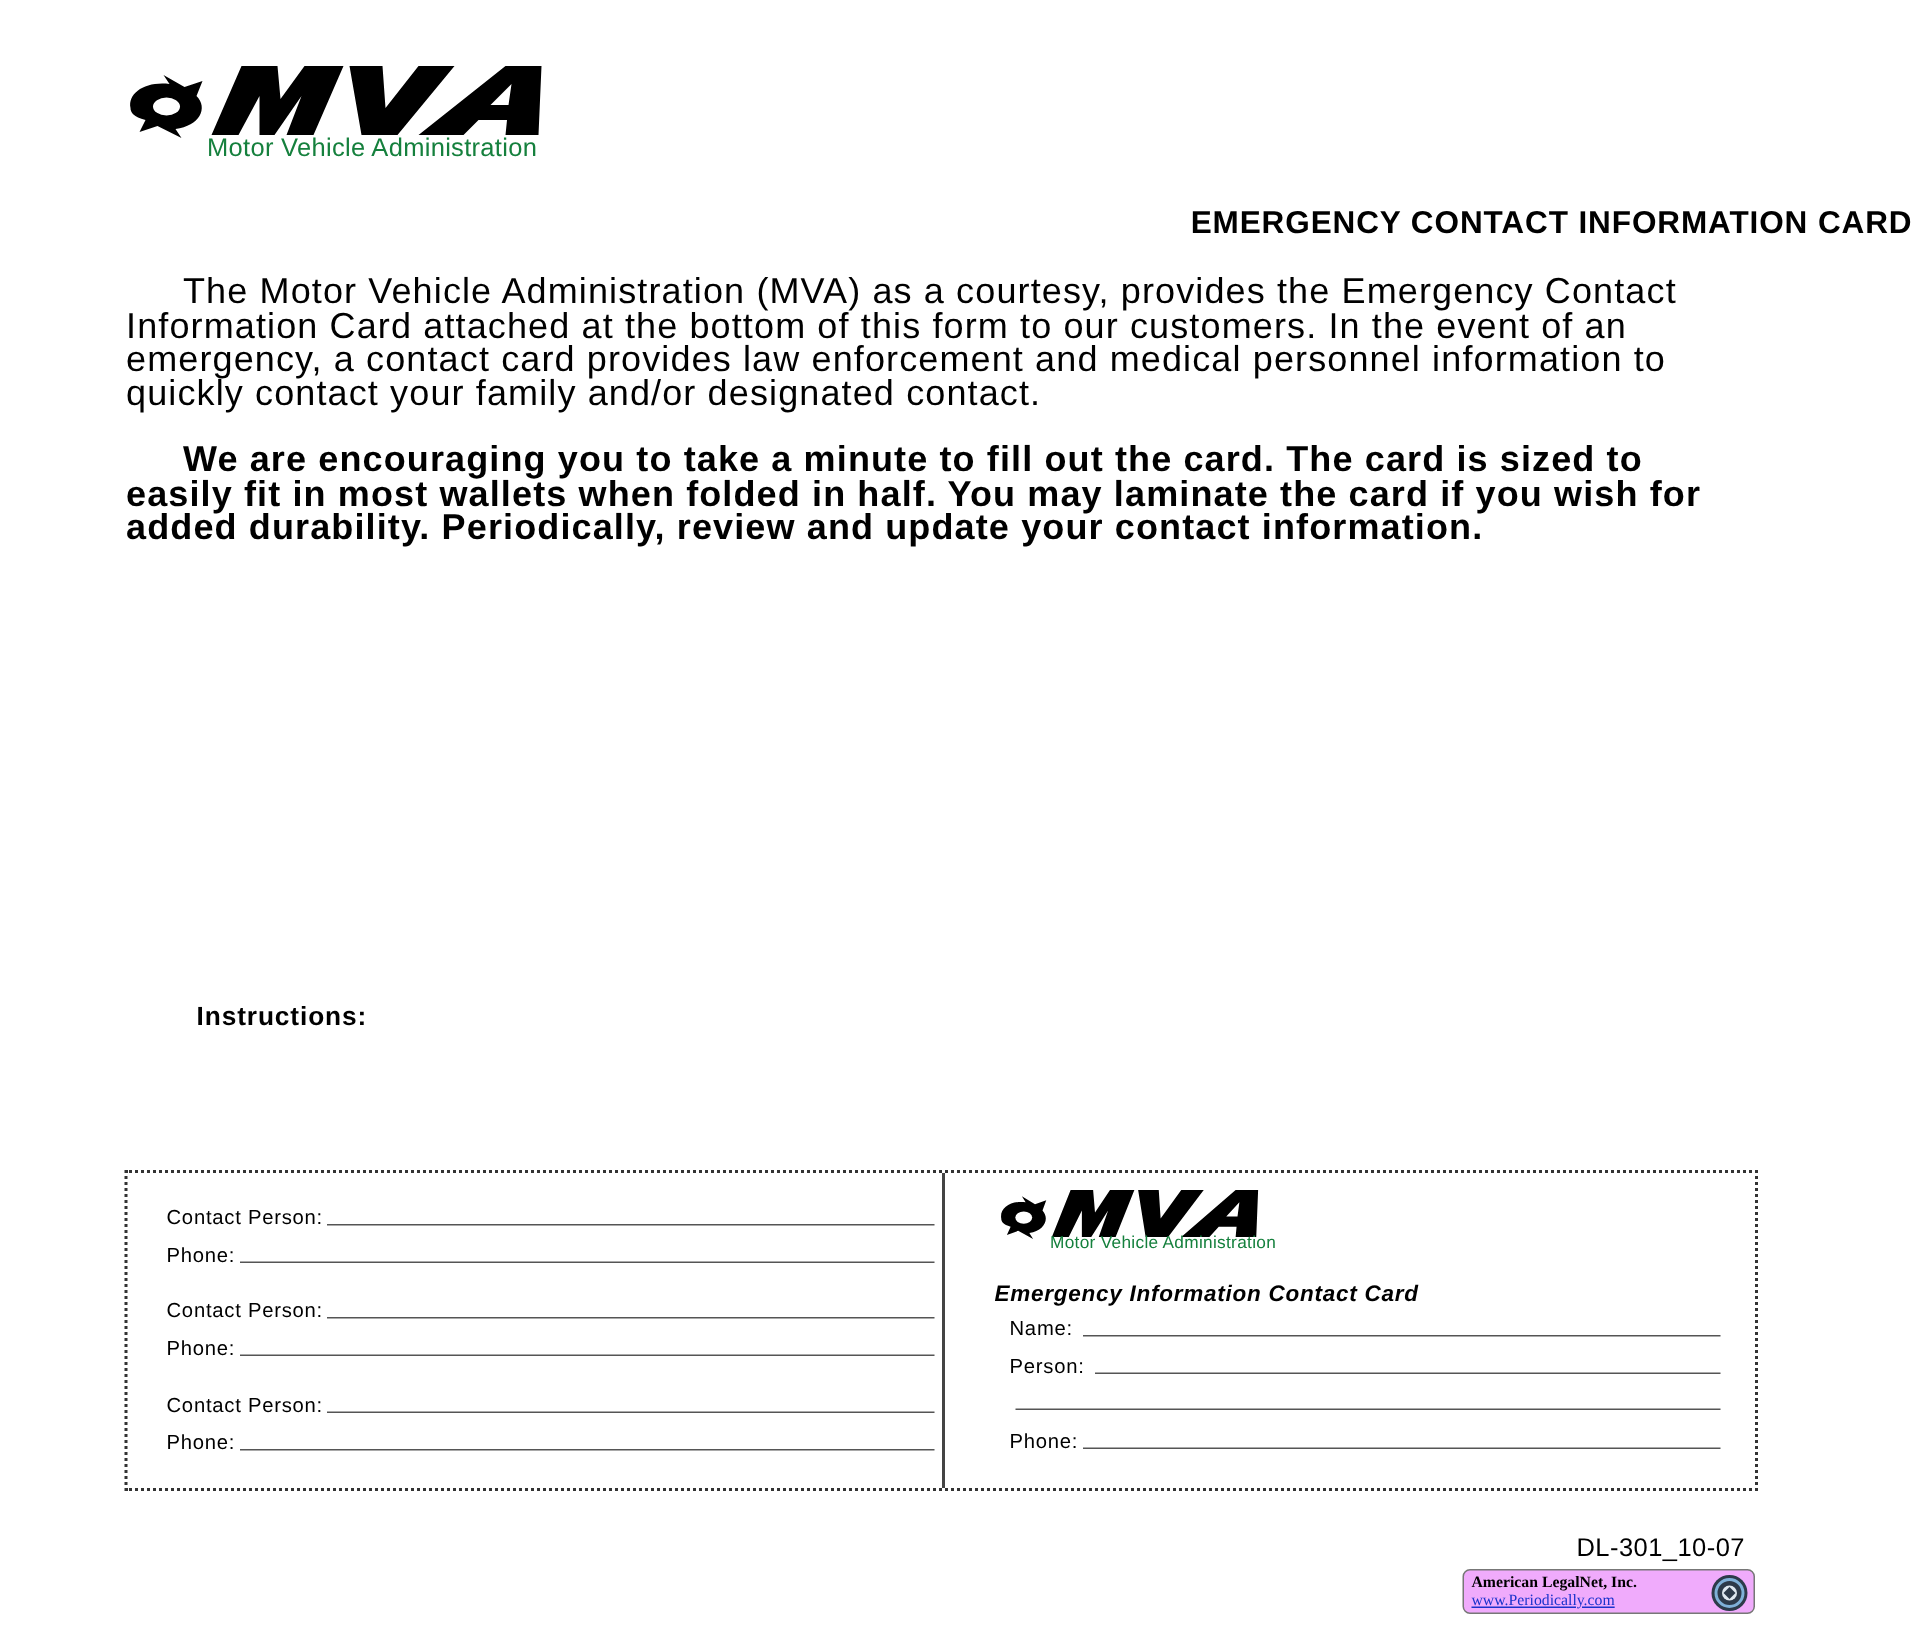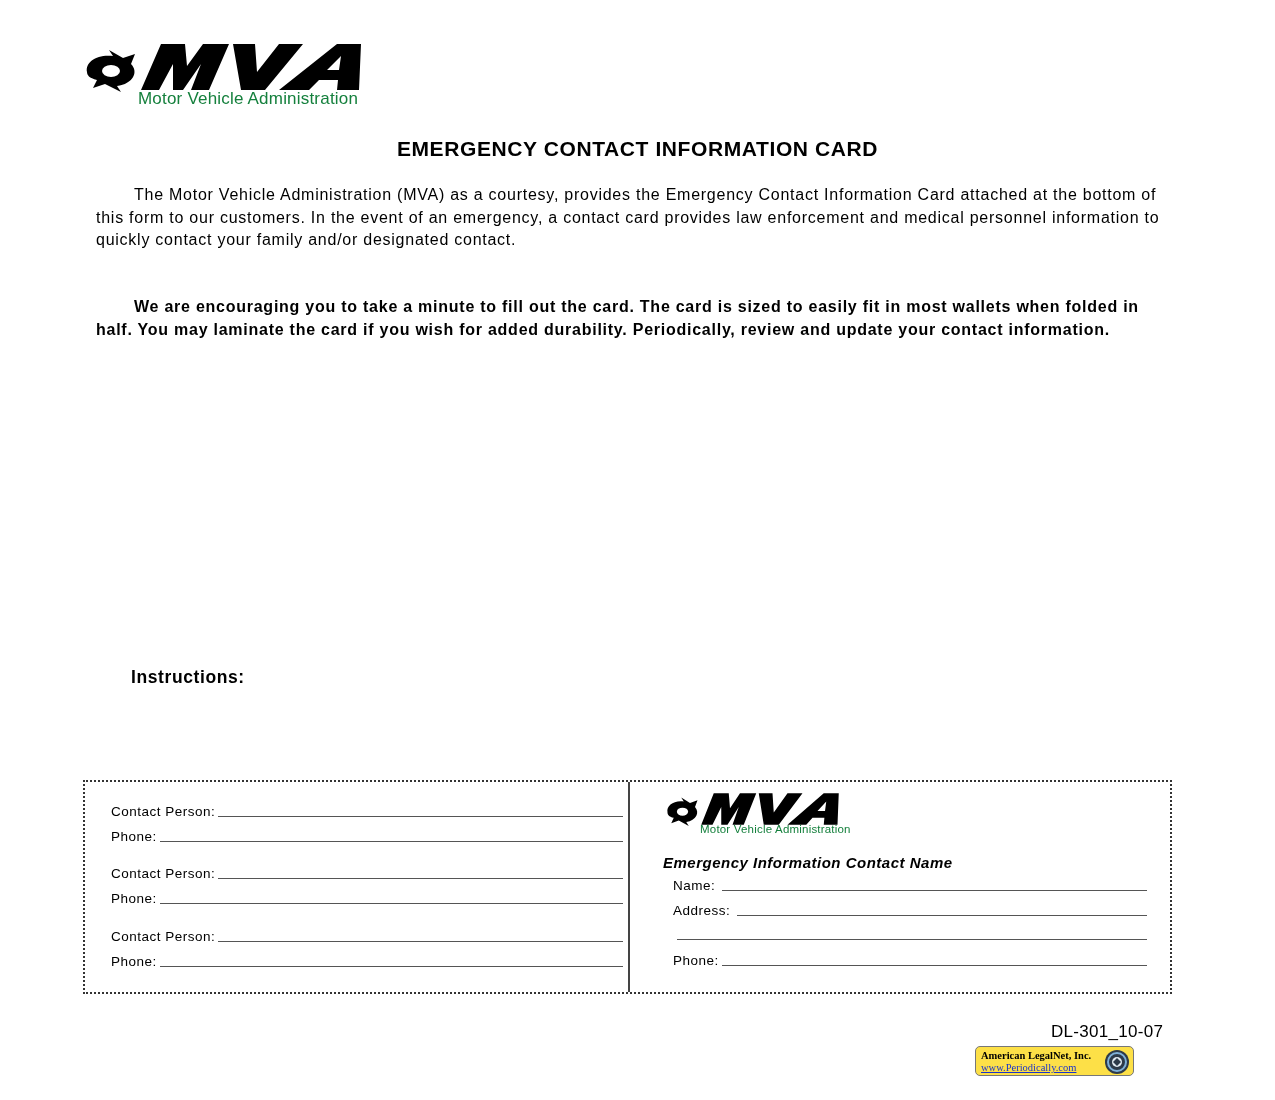--- a/index.html
+++ b/index.html
@@ -6,23 +6,23 @@
     html, body { width: 1275px; height: 1100px; background: #ffffff; overflow: hidden; }
     body { position: relative; font-family: "Liberation Sans", sans-serif; color: #000; }
 
     .logo { position: absolute; }
     .logo svg { display: block; }
     .logo-sub { position: absolute; font-family: "Liberation Sans", sans-serif; color: #15803d; white-space: nowrap; letter-spacing: 0.2px; }
 
     #main-logo { left: 83px; top: 42px; width: 360px; height: 66px; }
     #main-logo .logo-sub { left: 55px; top: 47px; font-size: 17px; }
 
-    .title { position: absolute; left: 0; width: 1275px; top: 137px; text-align: center; font-weight: bold; font-size: 21px; letter-spacing: 0.6px; }
+    .title { position: absolute; left: 0; width: 1275px; top: 137px; text-align: right; font-weight: bold; font-size: 21px; letter-spacing: 0.6px; }
 
-    .para { position: absolute; left: 96px; width: 1080px; font-size: 16px; line-height: 22.5px; letter-spacing: 0.75px; }
+    .para { position: absolute; left: 84px; width: 1080px; font-size: 24px; line-height: 22.5px; letter-spacing: 0.75px; }
     .para .indent { display: inline-block; width: 38px; }
     #para1 { top: 184px; }
     #para2 { top: 296px; font-weight: bold; }
 
     .instructions { position: absolute; left: 94px; top: 668px; width: 470px; font-size: 17.5px; line-height: 19px; letter-spacing: 0.6px; }
     .instructions .heading { font-weight: bold; display: block; margin-left: 37px; }
 
     .card { position: absolute; left: 83px; top: 780px; width: 1089px; height: 214px; border: 2px dotted #333; }
     .card-divider { position: absolute; left: 543px; top: 0; width: 2px; height: 100%; background: #444; }
 
@@ -30,21 +30,21 @@
     .field-row .lbl { white-space: nowrap; padding-right: 3px; }
     .field-row .line { flex: 1; border-bottom: 1.5px solid #555; height: 12px; margin-bottom: 2px; }
 
     #card-logo { left: 580px; top: 10px; width: 230px; height: 46px; }
     #card-logo .logo-sub { left: 35px; top: 31px; font-size: 11.5px; }
 
     .card-title { position: absolute; left: 578px; top: 72px; font-size: 15px; font-weight: bold; font-style: italic; letter-spacing: 0.5px; }
 
     .form-code { position: absolute; left: 1051px; top: 1022px; font-size: 17px; letter-spacing: 0.3px; }
 
-    .badge { position: absolute; left: 975px; top: 1046px; width: 159px; height: 30px; border: 1px solid #777; border-radius: 5px; background: #fde047; text-align: center; }
+    .badge { position: absolute; left: 975px; top: 1046px; width: 195px; height: 30px; border: 1px solid #777; border-radius: 5px; background: #f0abfc; text-align: center; }
     .badge .company { position: absolute; left: 5px; top: 3px; font-family: "Liberation Serif", serif; font-weight: bold; font-size: 10.5px; }
     .badge .url { position: absolute; left: 5px; top: 15px; font-family: "Liberation Serif", serif; font-size: 10.5px; color: #1a33cc; text-decoration: underline; }
     .badge .globe { position: absolute; right: 3px; top: 2px; width: 26px; height: 26px; }
   </style>
 </head>
 <body>
 
 <div class="logo" id="main-logo">
   <svg width="320" height="50" viewBox="0 0 320 50">
 
@@ -102,28 +102,28 @@
     <svg width="200" height="34" viewBox="0 0 320 50" preserveAspectRatio="none">
       <path d="M4 30 C2 20 14 12 30 14 L26 8 L40 16 L52 12 L48 22 C56 30 50 42 34 44 L38 50 L22 42 L10 46 L14 38 C6 36 4 33 4 30 Z" fill="#000"></path>
       <ellipse cx="28" cy="29" rx="9" ry="6" fill="#fff"></ellipse>
       <path d="M58 48 L78 2 L102 2 L104 24 L120 2 L146 2 L126 48 L108 48 L118 22 L100 48 L90 48 L90 22 L76 48 Z" fill="#000"></path>
       <path d="M150 2 L172 2 L174 30 L196 2 L220 2 L182 48 L158 48 Z" fill="#000"></path>
       <path d="M196 48 L254 2 L278 2 L276 48 L254 48 L255 38 L236 38 L226 48 Z M244 28 L256 28 L258 14 Z" fill="#000" fill-rule="evenodd"></path>
     </svg>
     <div class="logo-sub">Motor Vehicle Administration</div>
   </div>
 
-  <div class="card-title">Emergency Information Contact Name</div>
+  <div class="card-title">Emergency Information Contact Card</div>
 
   <div class="field-row" style="left:576px; top:96px; width:474px;">
     <span class="lbl" style="padding-right:7px;">Name:</span>
       <span class="line"></span>
   </div>
   <div class="field-row" style="left:576px; top:121px; width:474px;">
-    <span class="lbl" style="padding-right:7px;">Address:</span>
+    <span class="lbl" style="padding-right:7px;">Person:</span>
       <span class="line"></span>
   </div>
   <div class="field-row" style="left:580px; top:146px; width:470px;">
     <span class="line"></span>
   </div>
   <div class="field-row" style="left:576px; top:171px; width:474px;">
     <span class="lbl">Phone:</span>
       <span class="line"></span>
   </div>
 </div>

